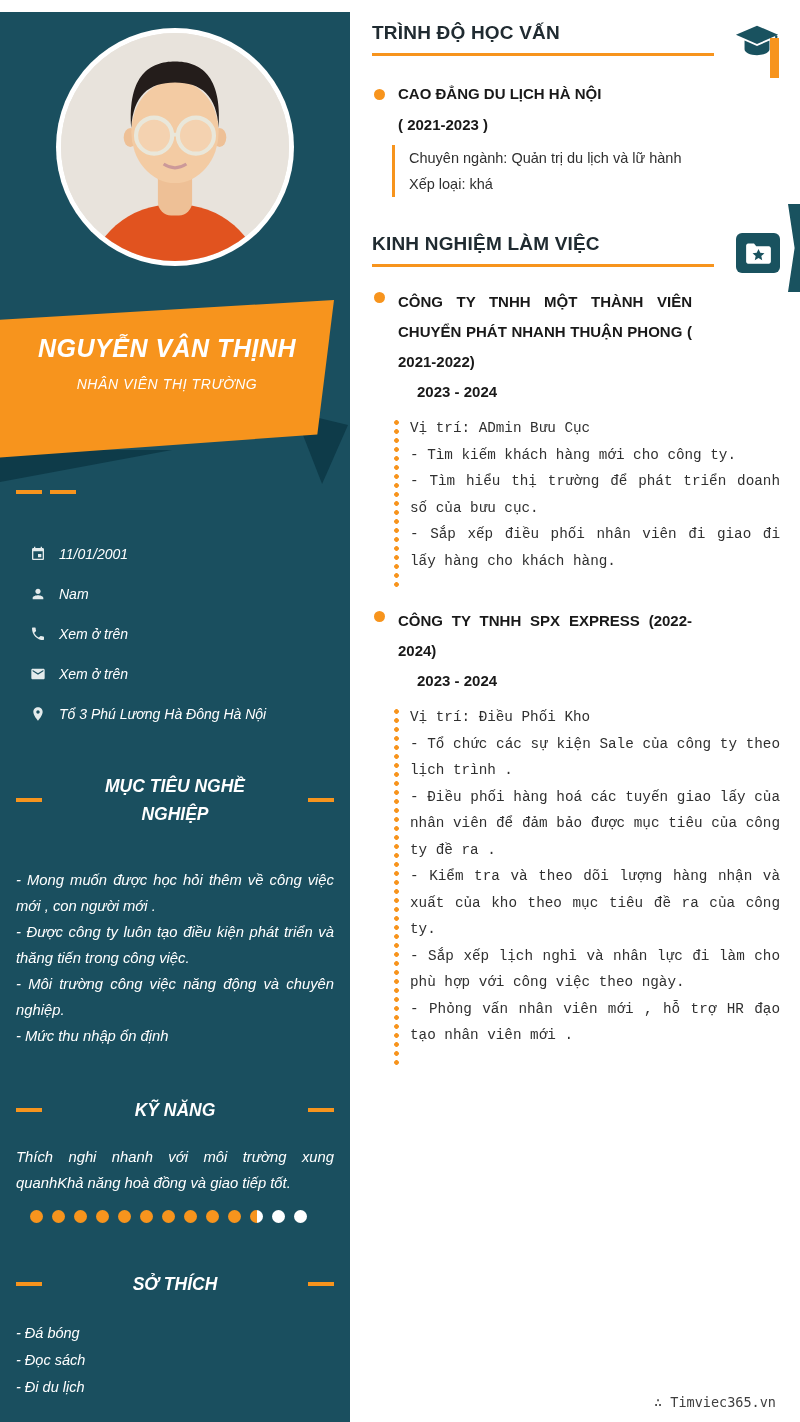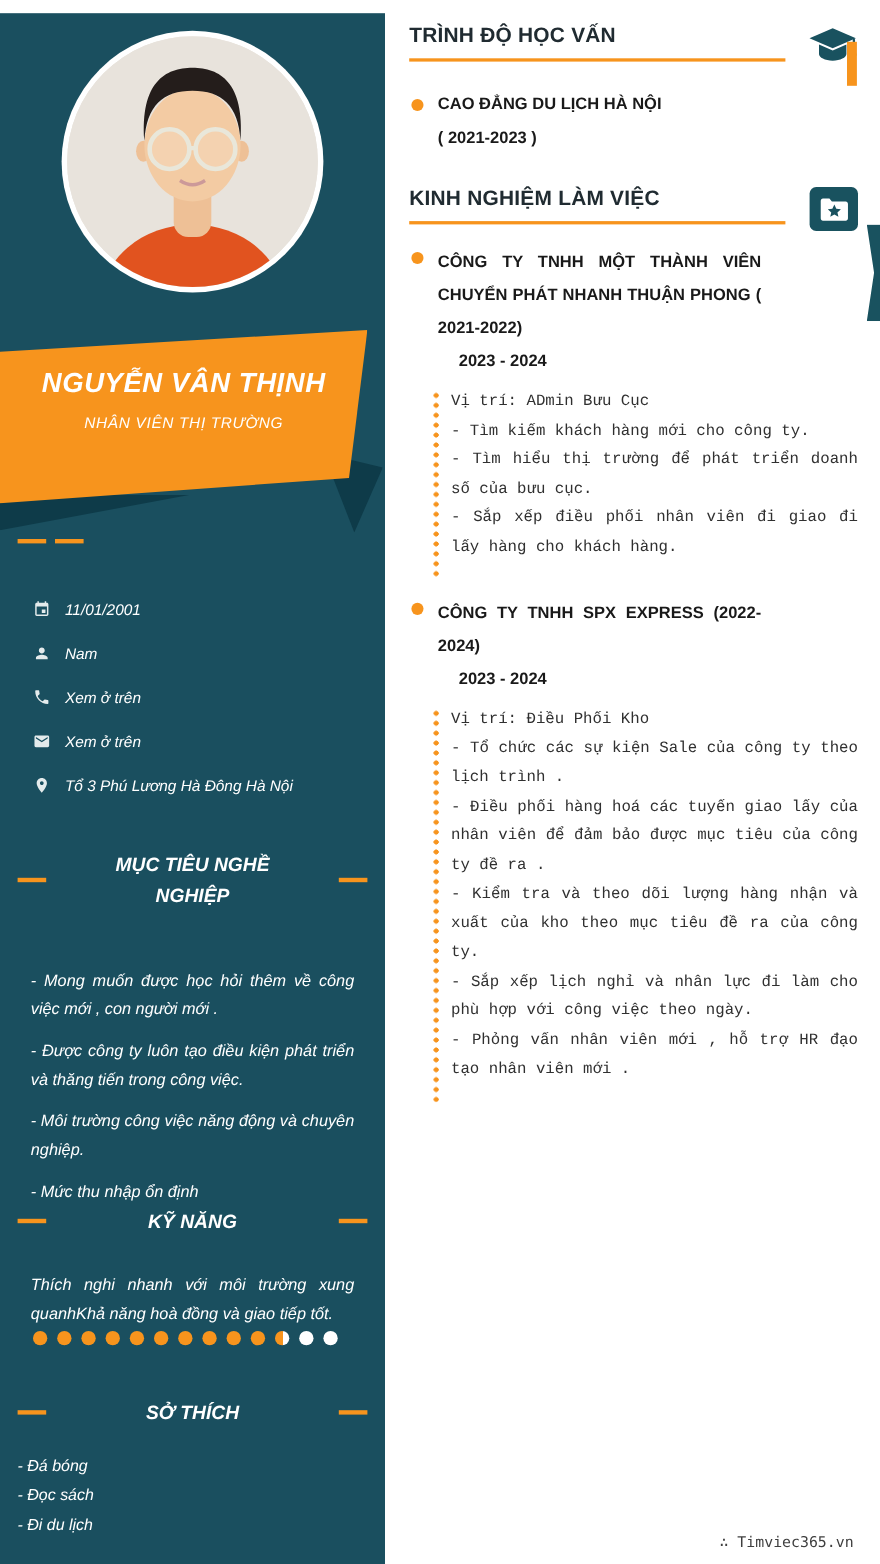--- a/index.html
+++ b/index.html
@@ -51,21 +51,21 @@
   .side-head .txt .wrap { display:inline-block; max-width:190px; }
 
   .contact { position:absolute; left:30px; top:522px; width:302px; }
   .c-item { display:flex; align-items:center; gap:13px; height:40px; color:#fff; font-size:14px; }
   .c-item svg { flex:none; width:16px; height:16px; fill:#e4ebec; }
 
   .side-text {
     position:absolute; left:16px; width:318px;
     color:#fff; font-size:14.8px; line-height:26px; text-align:justify;
   }
-  .side-text p { margin:12px; }
+  .side-text p { margin:0; }
 
   .dots { position:absolute; left:30px; top:1198px; display:flex; gap:9px; }
   .skill-dot { width:13px; height:13px; border-radius:50%; background:#fff; }
   .skill-dot.filled { background:#F7941D; }
   .skill-dot.half { background:linear-gradient(90deg,#F7941D 55%,#fff 55%); }
   .skill-dot.empty { background:#fff; }
 
   .hobby-list { position:absolute; left:16px; top:1308px; color:#fff; font-size:14.5px; line-height:27px; }
 
   
@@ -253,20 +253,24 @@
           <circle cx="44.1" cy="28" r="2.4"></circle>
         </svg>
       </span>
     </div>
 
     <div class="entry-head edu-school">
       <span class="bullet"></span>
       <span>CAO ĐẲNG DU LỊCH HÀ NỘI</span>
     </div>
     <div class="edu-years">( 2021-2023 )</div>
+    <div class="edu-details">
+      <div>Chuyên ngành: Quản trị du lịch và lữ hành</div>
+      <div>Xếp loại: khá</div>
+    </div>
   </section>
 
   <section class="exp-section">
     <div class="sec-head">
       <div class="sec-title-wrap">
         <div class="sec-title">KINH NGHIỆM LÀM VIỆC</div>
         <div class="underline"></div>
       </div>
       <span class="sec-icon folder-box">
         <svg width="27" height="23" viewBox="0 0 24 20">

